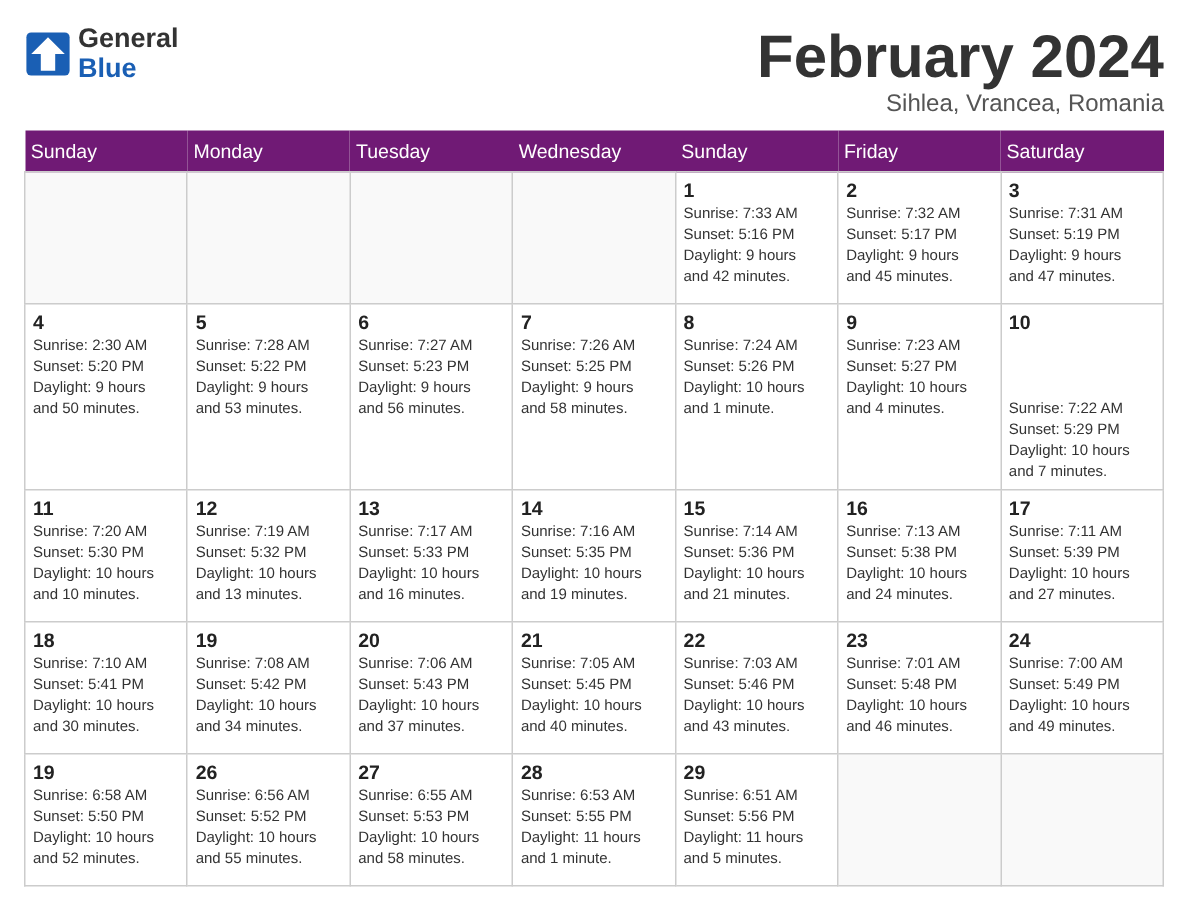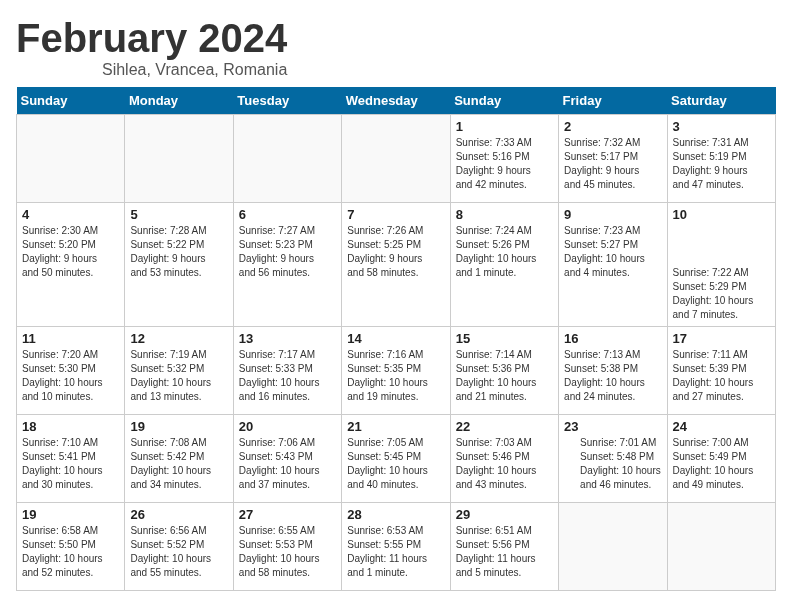--- a/index.html
+++ b/index.html
@@ -45,26 +45,26 @@
     .subtitle {
       font-size: 16px;
       color: #555;
     }
     table {
       width: 100%;
       border-collapse: collapse;
       table-layout: fixed;
     }
     th {
-      background-color: #0369a1;
+      background-color: #701a75;
       color: #fff;
       padding: 6px 4px;
       text-align: left;
       font-size: 13px;
-      font-weight: bold;
+      font-weight: normal;
     }
     td {
       border: 1px solid #ccc;
       vertical-align: top;
       padding: 4px 5px;
       font-size: 10.5px;
       color: #333;
       min-height: 80px;
     }
     .day-number {
@@ -82,20 +82,30 @@
       height: 88px;
     }
     .empty-cell {
       background: #f9f9f9;
     }
   </style>
 </head>
 <body>
 
 <div class="header-area">
+  <div class="logo">
+    <svg class="logo-icon" viewBox="0 0 40 40">
+      <rect x="2" y="2" width="36" height="36" rx="4" fill="#1a5fb4"></rect>
+      <polygon points="20,6 34,20 26,20 26,34 14,34 14,20 6,20" fill="white"></polygon>
+    </svg>
+    <div class="logo-text">
+      <div>General</div>
+      <div><span>Blue</span></div>
+    </div>
+  </div>
   <div class="title-area">
     <div class="main-title">February 2024</div>
     <div class="subtitle">Sihlea, Vrancea, Romania</div>
   </div>
 </div>
 
 <table>
   <thead>
     <tr>
     <th>Sunday</th>
@@ -268,21 +278,21 @@
         </td>
         <td>
           <span class="day-number">22</span>
           <div class="cell-info" style="white-space: pre-line;">Sunrise: 7:03 AM
 Sunset: 5:46 PM
 Daylight: 10 hours
 and 43 minutes.</div>
         </td>
         <td>
           <span class="day-number">23</span>
-          <div class="cell-info" style="white-space: pre-line; margin-left: 16px;">Sunrise: 7:01 AM
+          <div class="cell-info" style="white-space: pre-line;">Sunrise: 7:01 AM
 Sunset: 5:48 PM
 Daylight: 10 hours
 and 46 minutes.</div>
         </td>
         <td>
           <span class="day-number">24</span>
           <div class="cell-info" style="white-space: pre-line;">Sunrise: 7:00 AM
 Sunset: 5:49 PM
 Daylight: 10 hours
 and 49 minutes.</div>

